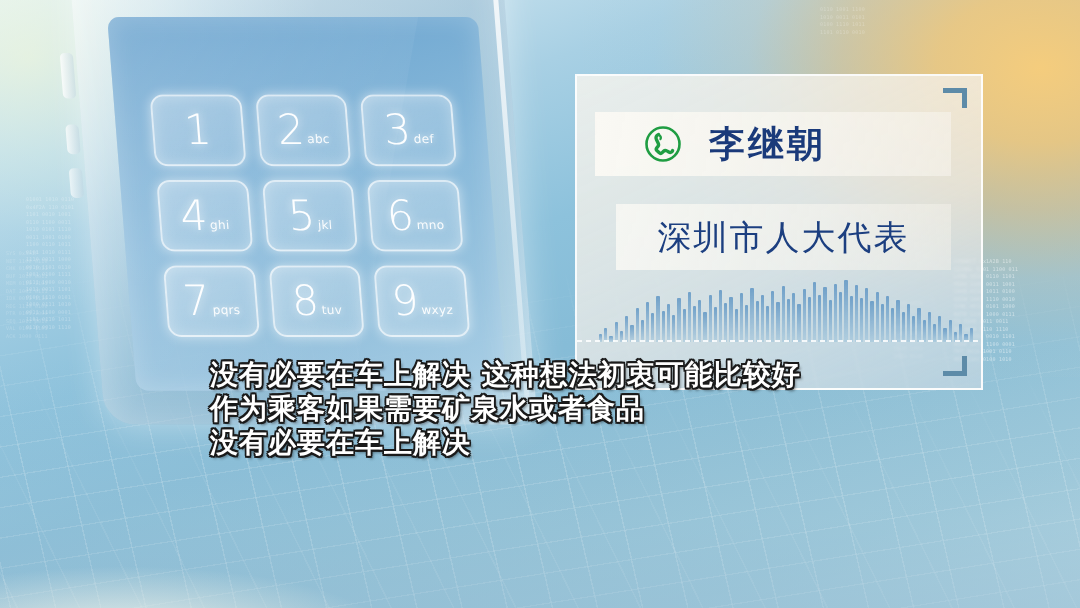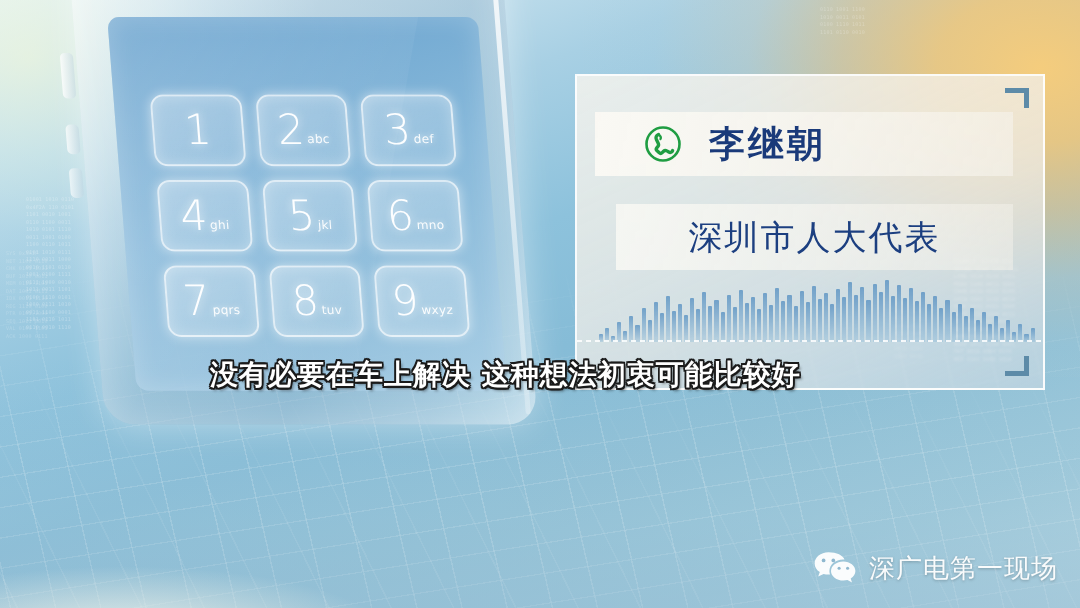--- a/index.html
+++ b/index.html
@@ -197,21 +197,21 @@
     font-size:12px; font-weight:400;
     color:rgba(255,255,255,0.92);
     text-shadow:0 0 6px rgba(255,255,255,0.7);
     margin-left:2px; margin-bottom:5px;
     letter-spacing:0.3px;
   }
 
   
   .info-panel {
     position:absolute;
-    left:575px; top:74px; width:470px; height:316px;
+    left:575px; top:74px; width:408px; height:316px;
     border:2px solid rgba(255,255,255,0.88);
     background:
       linear-gradient(155deg,
         rgba(246,244,238,0.84) 0%,
         rgba(243,240,233,0.80) 30%,
         rgba(238,236,232,0.74) 58%,
         rgba(222,228,232,0.66) 80%,
         rgba(206,219,228,0.58) 100%);
     backdrop-filter:blur(1px);
   }
@@ -539,33 +539,18 @@
         <div class="wf-bar" style="height: 10px;"></div>
         <div class="wf-bar" style="height: 18px;"></div>
         <div class="wf-bar" style="height: 8px;"></div>
         <div class="wf-bar" style="height: 14px;"></div>
       </div>
     <div class="wf-baseline"></div>
   </div>
 
   <div class="subs" id="subs">
       <div class="sub-line">没有必要在车上解决 这种想法初衷可能比较好</div>
+      <div class="sub-line">作为乘客如果需要矿泉水或者食品</div>
+      <div class="sub-line">没有必要在车上解决</div>
     </div>
 
-  <div class="watermark">
-    <span class="wechat-logo">
-      <svg width="44" height="36" viewBox="0 0 44 36">
-        <g fill="rgba(255,255,255,0.95)">
-          <path d="M15.5 2.2 C7.6 2.2 1.6 7.3 1.6 13.4 C1.6 16.9 3.6 20.0 6.8 22.0 L5.2 26.6 L10.6 23.9 C12.1 24.3 13.8 24.5 15.5 24.5 C16.0 24.5 16.5 24.5 17.0 24.4 C16.6 23.3 16.4 22.1 16.4 20.9 C16.4 14.5 22.5 9.4 30.0 9.4 C30.5 9.4 31.0 9.4 31.5 9.5 C30.2 5.3 23.6 2.2 15.5 2.2 Z"></path>
-          <path d="M30.4 11.4 C23.5 11.4 18.0 15.7 18.0 21.0 C18.0 26.3 23.5 30.6 30.4 30.6 C31.8 30.6 33.2 30.4 34.5 30.1 L39.0 32.4 L37.7 28.5 C40.5 26.8 42.4 24.1 42.4 21.0 C42.4 15.7 36.9 11.4 30.4 11.4 Z"></path>
-        </g>
-        <g fill="#8fb8cf">
-          <circle cx="10.6" cy="10.4" r="1.85"></circle>
-          <circle cx="20.3" cy="10.4" r="1.85"></circle>
-          <circle cx="26.1" cy="18.3" r="1.55"></circle>
-          <circle cx="34.6" cy="18.3" r="1.55"></circle>
-        </g>
-      </svg>
-    </span>
-    <span class="wm-text">深广电第一现场</span>
-  </div>
 
 </div>
 
 </body></html>

